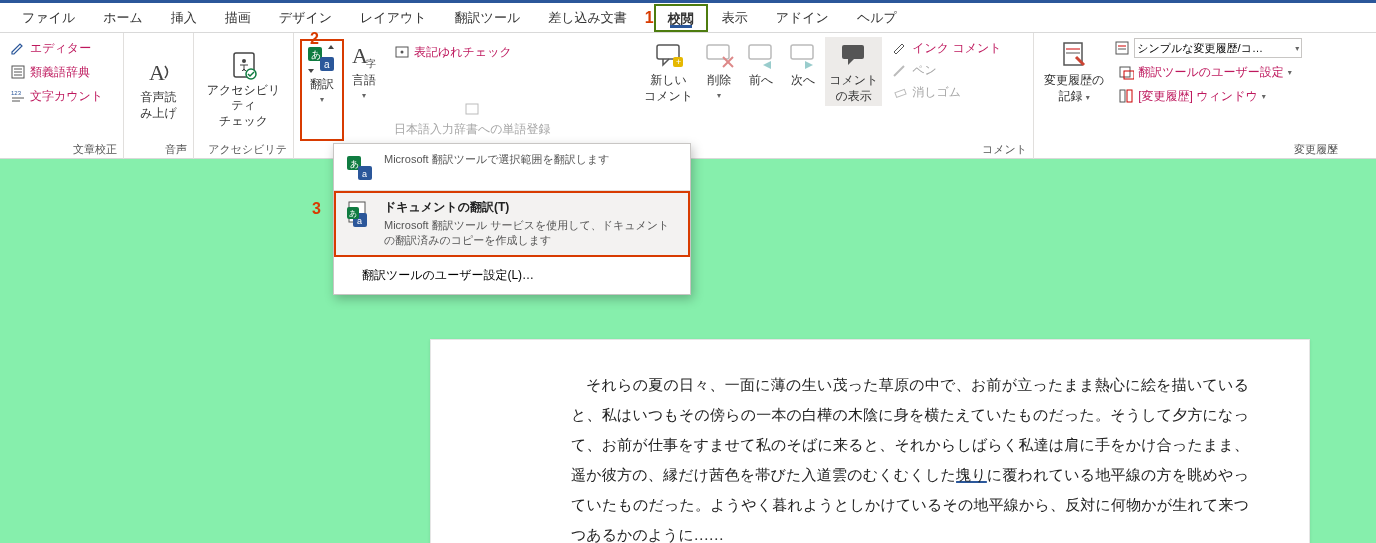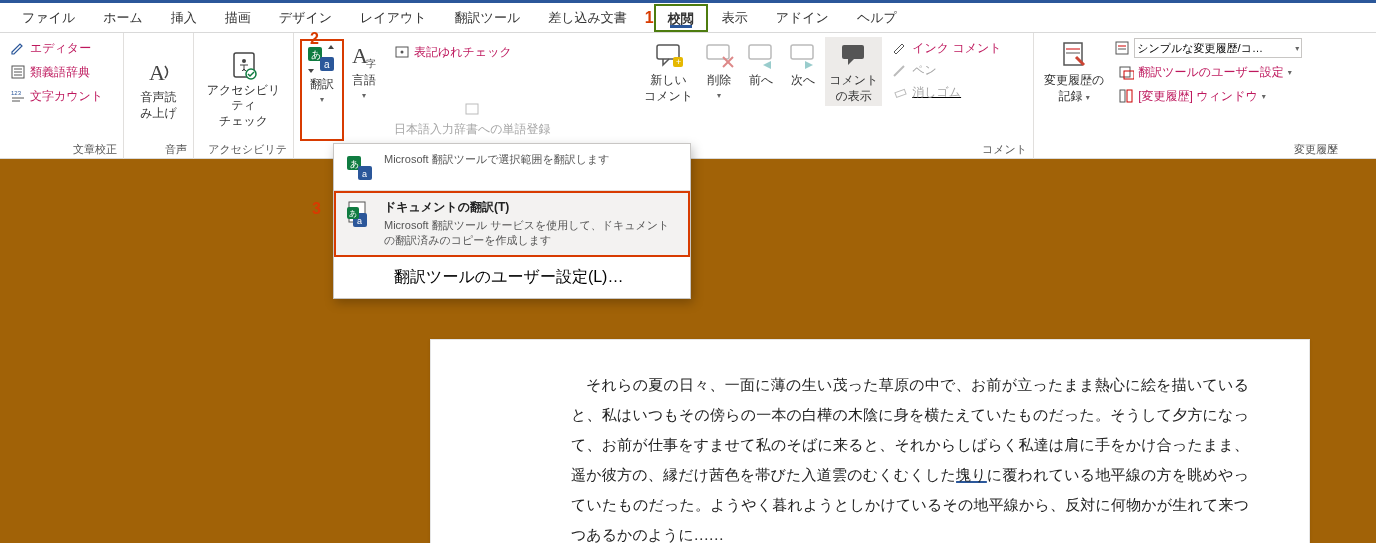--- a/index.html
+++ b/index.html
@@ -87,26 +87,26 @@
     border: 1px solid #c8c6c4;
     box-shadow: 2px 4px 10px rgba(0,0,0,0.25);
     z-index:100;
   }
   .dd-item { padding: 8px 12px; display:flex; gap:10px; cursor:pointer; }
   .dd-item.highlight { background:#f3f2f1; border:2px solid #d83b01; margin:0; padding:6px 10px;}
   .dd-item.borderb { border-bottom:1px solid #e1dfdd;}
   .dd-title { font-size:12px; font-weight:600; color:#222; margin-bottom:2px;}
   .dd-desc { font-size:11px; color:#555; line-height:1.4;}
   .dd-icon { width:28px; height:28px; flex-shrink:0; margin-top:2px;}
-  .dd-simple { padding: 10px 60px; font-size:16px; cursor:pointer;}
+  .dd-simple { padding: 10px 28px; font-size:12px; cursor:pointer;}
   
   .doc-area {
     position:absolute;
     top:159px; left:0; right:0; bottom:0;
-    background:#a16207;
+    background:#86efac;
   }
   .page {
     position:absolute;
     top: 180px;
     left: 430px;
     width: 880px;
     background:#fff;
     padding: 30px 60px 30px 140px;
     box-shadow: 0 1px 3px rgba(0,0,0,0.1);
     border:1px solid #e5e5e5;
@@ -298,21 +298,21 @@
                 <path d="M2 12 L10 4 L12 6 L4 14 Z" fill="none" stroke="#555"></path>
               </svg></span>
           <span class="txt-s">インク コメント</span>
         </div>
         <div class="hbtn" style="cursor:default;">
           <span class="ico"><svg viewBox="0 0 16 16">
                 <path d="M2 14 L12 4" stroke="#bbb" stroke-width="2"></path>
               </svg></span>
           <span class="txt-s txt-disabled">ペン</span>
         </div>
-        <div class="hbtn" style="cursor:default;text-decoration:underline;">
+        <div class="hbtn" style="cursor:default;">
           <span class="ico"><svg viewBox="0 0 16 16">
                 <rect x="3" y="7" width="10" height="5" transform="rotate(-20 8 8)" fill="none" stroke="#bbb"></rect>
               </svg></span>
           <span class="txt-s txt-disabled">消しゴム</span>
         </div>
       </div>
     </div>
     <div class="group-label">コメント</div>
   </div>
 

